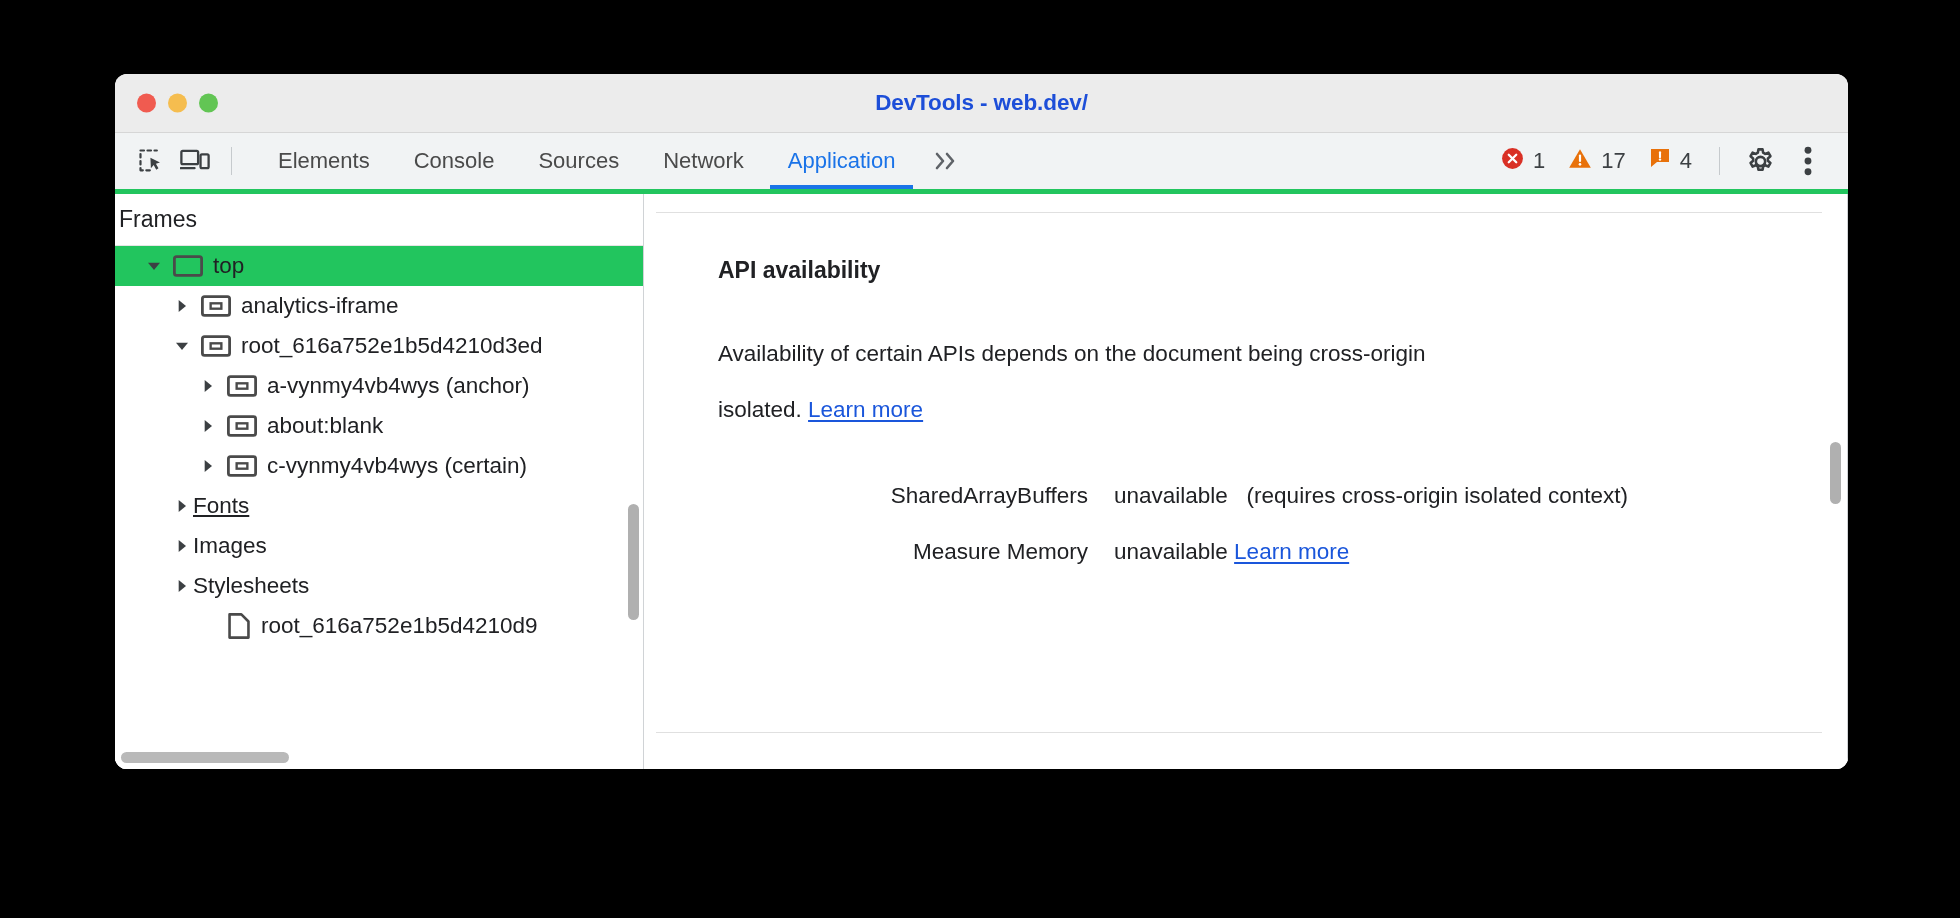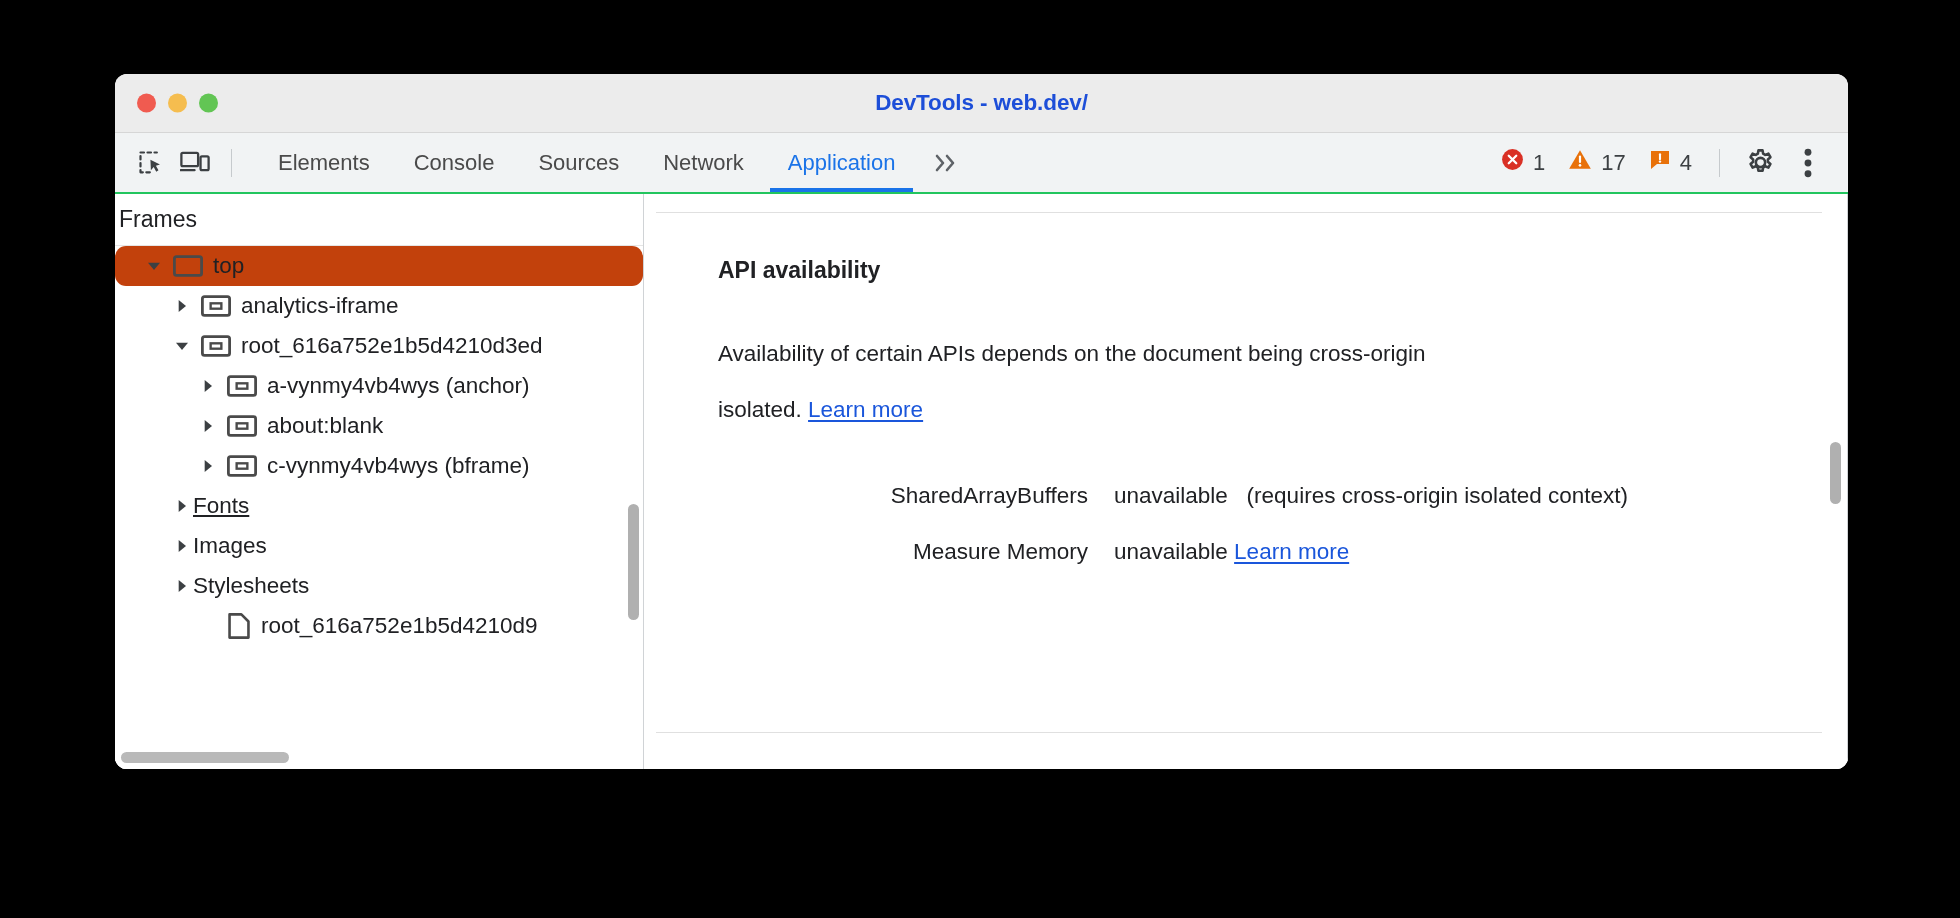--- a/index.html
+++ b/index.html
@@ -68,21 +68,21 @@
     font-weight: bold;
     color: #1d4ed8;
     letter-spacing: -0.1px;
   }
 
   
   .dt-toolbar {
     height: 61px;
     min-height: 61px;
     background: #f1f3f4;
-    border-bottom: 2px solid #22c55e;
+    border-bottom: 5px solid #22c55e;
     display: flex;
     align-items: center;
     padding: 0 18px 0 14px;
     box-sizing: border-box;
     position: relative;
   }
   .tb-icon-btn {
     width: 44px;
     height: 44px;
     display: flex;
@@ -185,21 +185,21 @@
   }
   .tree-row {
     height: 40px;
     display: flex;
     align-items: center;
     white-space: nowrap;
     font-size: 22.5px;
     color: #202124;
     padding-right: 6px;
   }
-  .tree-row.selected { background: #c2410c; border-radius: 11px; }
+  .tree-row.selected { background: #22c55e; }
 
   .twisty {
     width: 22px;
     min-width: 22px;
     display: flex;
     align-items: center;
     justify-content: center;
     color: #3c4043;
     font-size: 0;
   }
@@ -516,21 +516,21 @@
               <svg width="16" height="16" viewBox="0 0 12 12">
                   <path d="M3.5 1.5v9L9 6z" fill="#3c4043"></path>
                 </svg>
             </span>
             <span class="row-icon" style="margin-left:8px;">
               <svg width="30" height="22" viewBox="0 0 28 20">
                   <rect x="1.3" y="1.3" width="25.4" height="17.4" rx="2" stroke="#4a4a4a" stroke-width="2.6" fill="none"></rect>
                   <rect x="9" y="7.5" width="10" height="5" stroke="#4a4a4a" stroke-width="2.2" fill="none"></rect>
                 </svg>
             </span>
-            <span class="row-label">c-vynmy4vb4wys (bframe)</span>
+            <span class="row-label">c-vynmy4vb4wys (certain)</span>
           </div>
 
           <div class="tree-row" style="padding-left:56px;text-decoration:underline;">
             <span class="twisty">
               <svg width="16" height="16" viewBox="0 0 12 12">
                   <path d="M3.5 1.5v9L9 6z" fill="#3c4043"></path>
                 </svg>
             </span>
             <span class="row-label">Fonts</span>
           </div>

